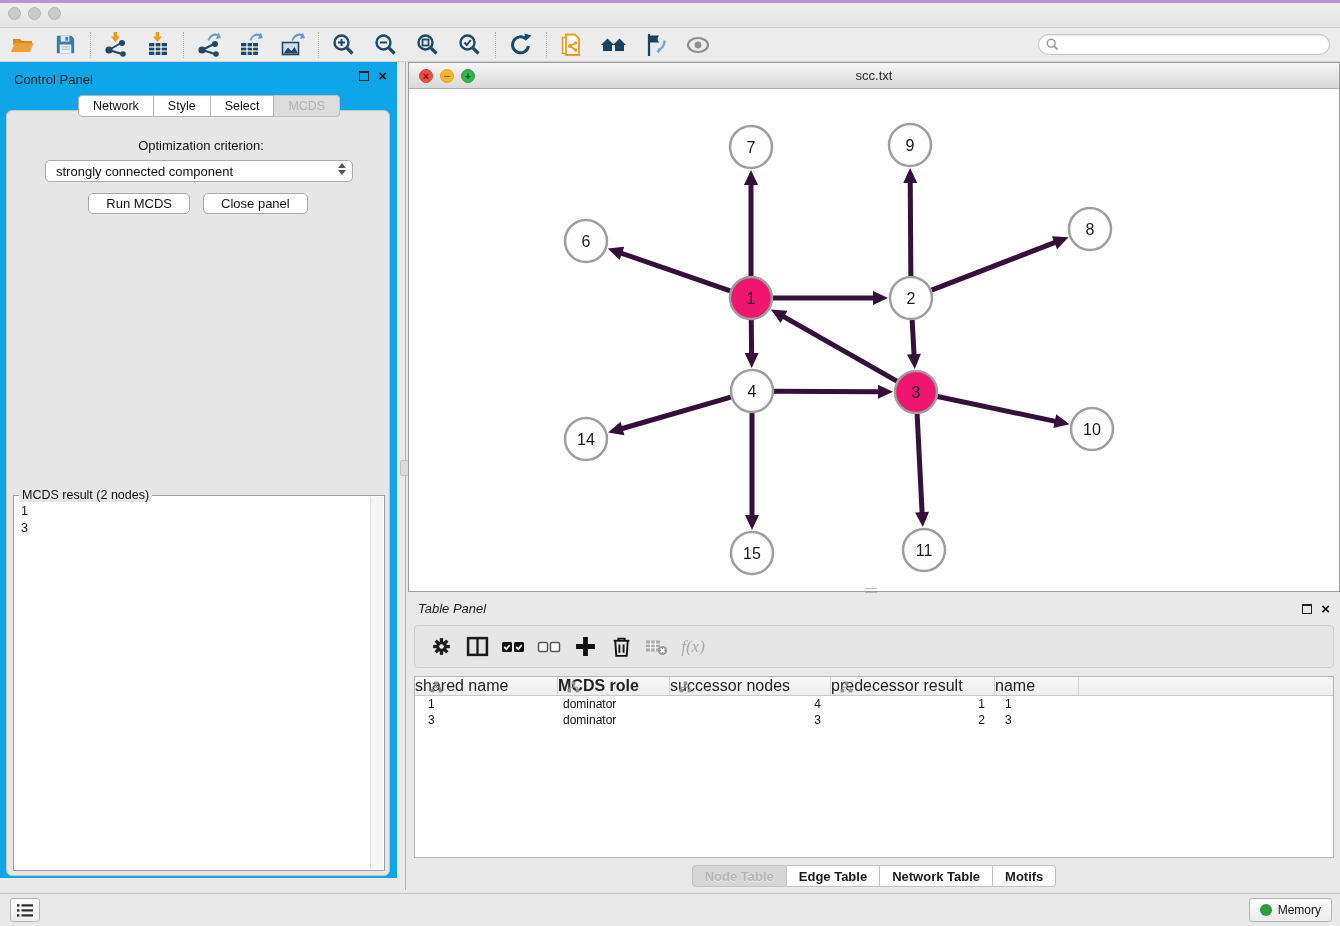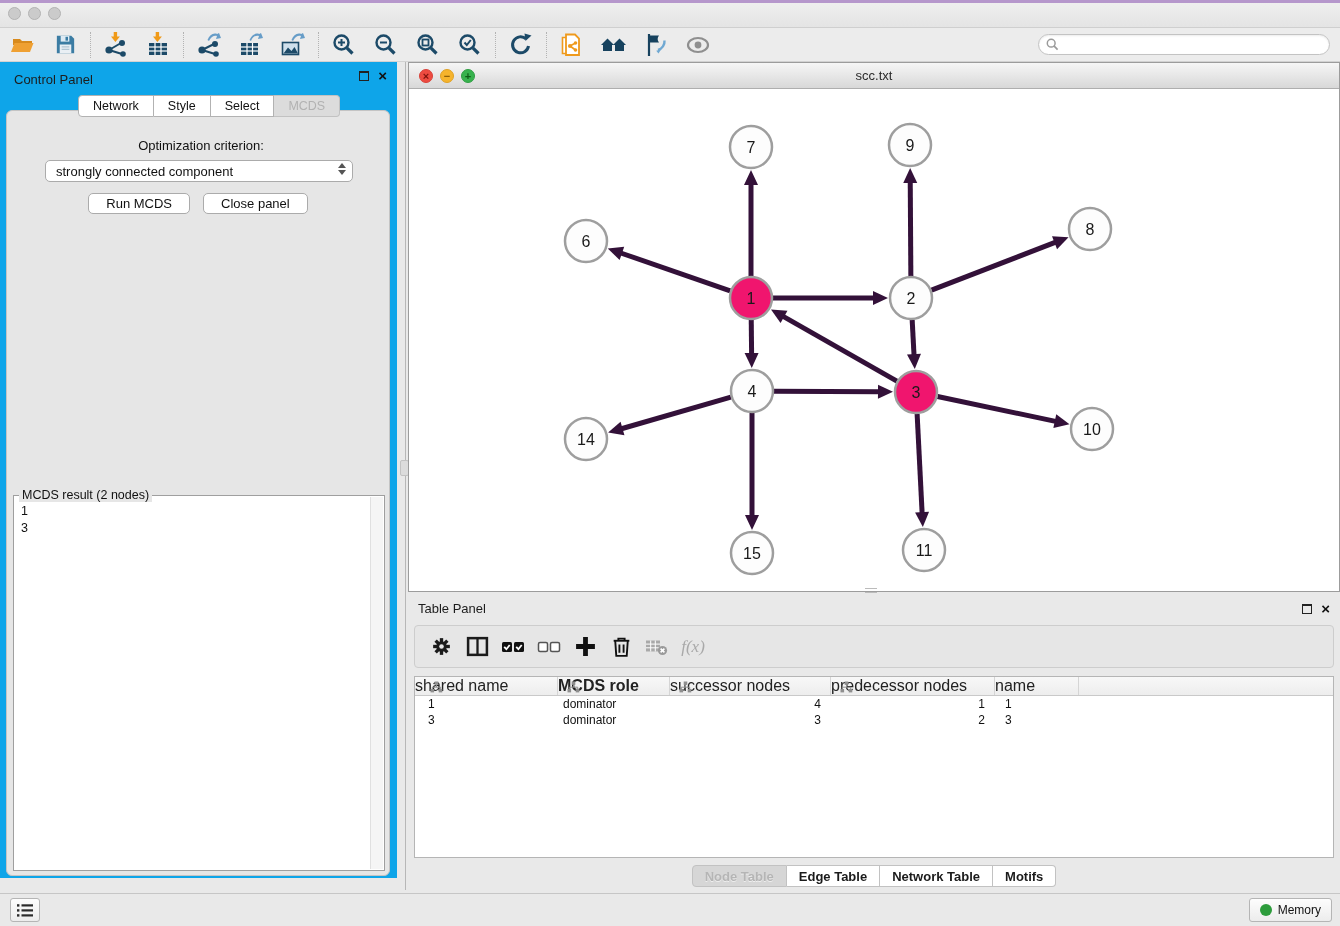--- a/index.html
+++ b/index.html
@@ -77,21 +77,21 @@
   .tl.yellow { background:#f6b42d; color:#8a5d07; border:1px solid #dfa125; }
   .tl.green { background:#37b24d; color:#0d5c16; border:1px solid #2f9e43; }
   .net-title { position:absolute; left:0; right:0; top:5px; text-align:center; font-size:13px; color:#2b2b2b; }
   .net-canvas { position:absolute; left:0; top:26px; width:930px; height:502px; background:#fff; }
   .frame-grip { position:absolute; left:456px; bottom:-2px; width:12px; height:5px;
     border-top:1px solid #bbb; border-bottom:1px solid #bbb; }
 
   
   .table-panel { position:absolute; left:408px; top:595px; width:932px; height:295px; background:#e9e9e9; }
   .tp-header { position:absolute; left:0; top:0; width:100%; height:28px; }
-  .tp-title { position:absolute; left:10px; top:6px; font-size:13px; color:#1d1d1d; }
+  .tp-title { position:absolute; left:10px; top:6px; font-size:13px; color:#1d1d1d;font-style:italic; }
   .tp-toolbar { position:absolute; left:6px; top:30px; width:920px; height:43px;
     background:#e6e6e6; border:1px solid #cdcdcd; border-radius:4px; display:flex; align-items:center; padding-left:12px; gap:8px; }
   .tp-tool { width:28px; height:28px; display:flex; align-items:center; justify-content:center; }
   .fx-label { font-size:17px; font-style:italic; font-family:"Liberation Serif", serif; color:#a9a9a9; }
   .tp-table { position:absolute; left:6px; top:81px; width:920px; height:182px; background:#fff;
     border:1px solid #b5b5b5; overflow:hidden; }
   .tbl-head { display:flex; height:19px; background:linear-gradient(#f8f8f8,#ededed); border-bottom:1px solid #c9c9c9; }
   .tbl-hcell { position:relative; height:100%; border-right:1px solid #d5d5d5;
     font-size:16px; color:#222; display:flex; align-items:center; justify-content:flex-start; }
   .tbl-hcell .hicon { position:absolute; left:9px; top:4px; }
@@ -554,21 +554,21 @@
           </div>
           <div class="tbl-hcell" style="width: 164px;">
             <svg width="13" height="12" viewBox="0 0 13 12" class="hicon">
               <g fill="#8f8f8f">
                 <rect x="4.7" y="0.5" width="3.6" height="3.4"></rect>
                 <rect x="0.5" y="8" width="3.6" height="3.4"></rect>
                 <rect x="8.7" y="8" width="3.6" height="3.4"></rect>
               </g>
               <path d="M6.5 4v2.2M2.3 8V6.2h8.4V8" fill="none" stroke="#8f8f8f" stroke-width="1"></path>
             </svg>
-            <span>predecessor nodes</span>
+            <span>predecessor result</span>
           </div>
           <div class="tbl-hcell" style="width: 84px;">
             <span>name</span>
           </div>
         </div>
       <div class="tbl-body">
           <div class="tbl-row">
             <div class="tbl-cell c0 al" style="width: 143px;">1</div>
             <div class="tbl-cell c1 al" style="width: 112px;">dominator</div>
             <div class="tbl-cell c2 ar" style="width: 161px;">4</div>

